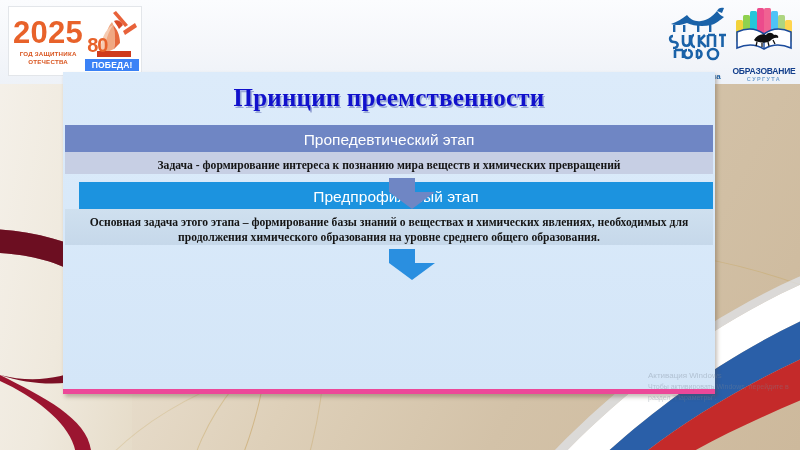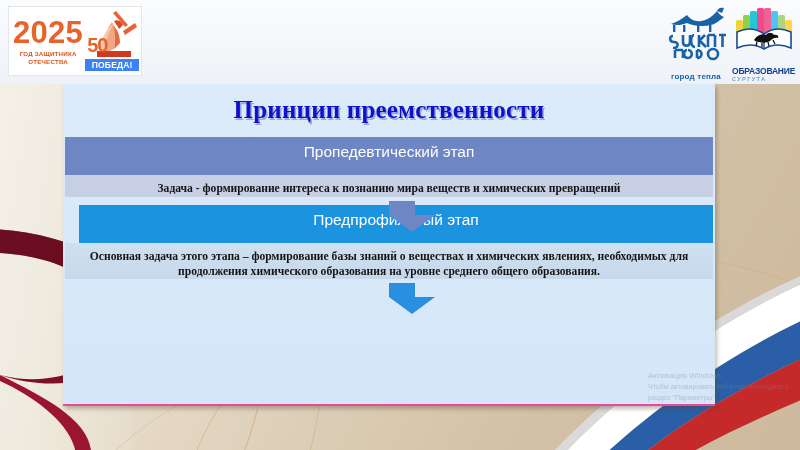--- a/index.html
+++ b/index.html
@@ -66,52 +66,52 @@
     background:#3b82f6; color:#fff;
     font-family:"Liberation Sans", sans-serif; font-weight:bold; font-size:8.5px;
     padding:1px 0; letter-spacing:.2px;
   }
 
   .logo-surgut { position:absolute; left:663px; top:6px; width:66px; height:72px; text-align:center; }
   .logo-surgut .cap {
     font-family:"Liberation Sans", sans-serif; font-size:8px; font-weight:bold;
     color:#1a62a8; margin-top:2px; letter-spacing:.2px;
   }
-  .logo-obraz { position:absolute; left:732px; top:4px; width:64px; height:76px; }
+  .logo-obraz { position:absolute; left:732px; top:4px; width:64px; height:76px; text-align:center; }
   .logo-obraz .cap1 {
     font-family:"Liberation Sans", sans-serif; font-size:8.5px; font-weight:bold;
     color:#133f8c; letter-spacing:-.2px;
   }
   .logo-obraz .cap2 {
     font-family:"Liberation Sans", sans-serif; font-size:5.5px; font-weight:bold;
     color:#6f9fd0; letter-spacing:1.4px;
   }
 
   
   .panel {
-    position:absolute; left:63px; top:84px; width:652px; height:322px;
+    position:absolute; left:63px; top:72px; width:652px; height:322px;
     background:#d6e7f7;
     box-shadow:2px 3px 4px rgba(90,70,50,.35);
-    border-bottom:2px solid #ec4899;
+    border-bottom:5px solid #ec4899;
   }
   .panel-inner { position:absolute; inset:0; background:linear-gradient(180deg,#dcebfa 0%, #d4e6f8 100%); }
 
   .title {
     position:absolute; left:0; top:12px; width:652px; text-align:center;
     font-family:"Liberation Serif", serif; font-weight:bold; font-size:25px;
     color:#1111cc; letter-spacing:.2px;
     text-shadow:1.5px 1.5px 0 #9aa9d6;
   }
 
   .stack { position:absolute; left:2px; top:53px; width:648px; }
 
   .stage-head {
     color:#ffffff; text-align:center;
     font-family:"Liberation Sans", sans-serif; font-size:15.5px;
-    padding:6px 0 14px 0;
+    padding:6px 0 3px 0;
   }
   .stage-body {
     text-align:center; color:#141414;
     font-family:"Liberation Serif", serif; font-size:11.6px; font-weight:bold;
     line-height:1.28; padding:7px 10px 0 10px;
   }
   .h-prop { background:#6f86c4; }
   .b-prop { background:#c7cfe4; }
   .h-pre  { background:#1c93df;margin-left:14px; }
   .b-pre  { background:linear-gradient(180deg,#cfe0ef 0%, #c6d8ea 100%); }
@@ -177,21 +177,21 @@
     <div class="ll-badge">
       <svg width="58" height="50" viewBox="0 0 58 50" style="position:absolute;left:0;top:0">
         <path d="M30,4 L33,2 L45,16 L42,18 Z" fill="#e8623a"></path>
         <path d="M31,12 C34,10 38,12 40,16 L36,20 C34,16 32,14 31,12 Z" fill="#d94a27"></path>
         <path d="M29,13 C32,18 33,28 31,40 L22,44 C21,32 23,20 29,13 Z" fill="#f0a882"></path>
         <path d="M30,16 C34,20 37,26 37,34 L31,40 C33,30 32,22 30,16 Z" fill="#e5693d"></path>
         <path d="M30,16 C26,22 22,32 21,44 L17,46 C17,32 22,20 30,16 Z" fill="#f6cbb1"></path>
         <path d="M40,22 L52,14 L54,18 L42,26 Z" fill="#e8623a"></path>
         <rect x="14" y="42" width="34" height="6" fill="#cf3a1c"></rect>
       </svg>
-      <div class="ll-80">50</div>
+      <div class="ll-80">80</div>
       <div class="ll-pobeda">ПОБЕДА!</div>
     </div>
   </div>
 
   <div class="logo-surgut">
     <svg width="66" height="60" viewBox="0 0 66 60">
       <path d="M8,18 C14,16 19,13 24,9 C27,13 32,16 38,15 C45,14 50,10 54,5 C56,8 58,10 61,11 C57,14 53,18 48,19 C40,21 30,20 24,17 C19,19 13,20 8,18 Z" fill="#1a62a8"></path>
       <path d="M54,5 C55,2 58,1 61,2 L59,7 Z" fill="#1a62a8"></path>
       <rect x="10" y="19" width="2.4" height="7" fill="#1a62a8"></rect>
       <rect x="20" y="19" width="2.4" height="7" fill="#1a62a8"></rect>

